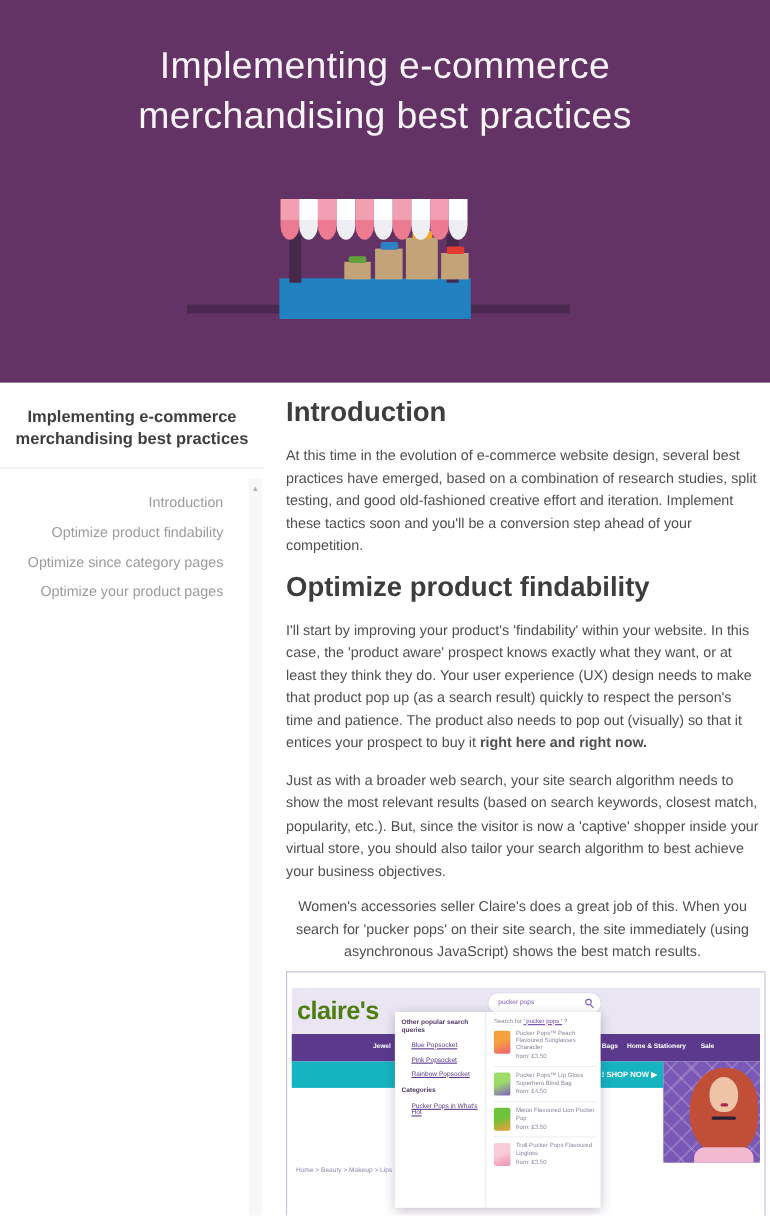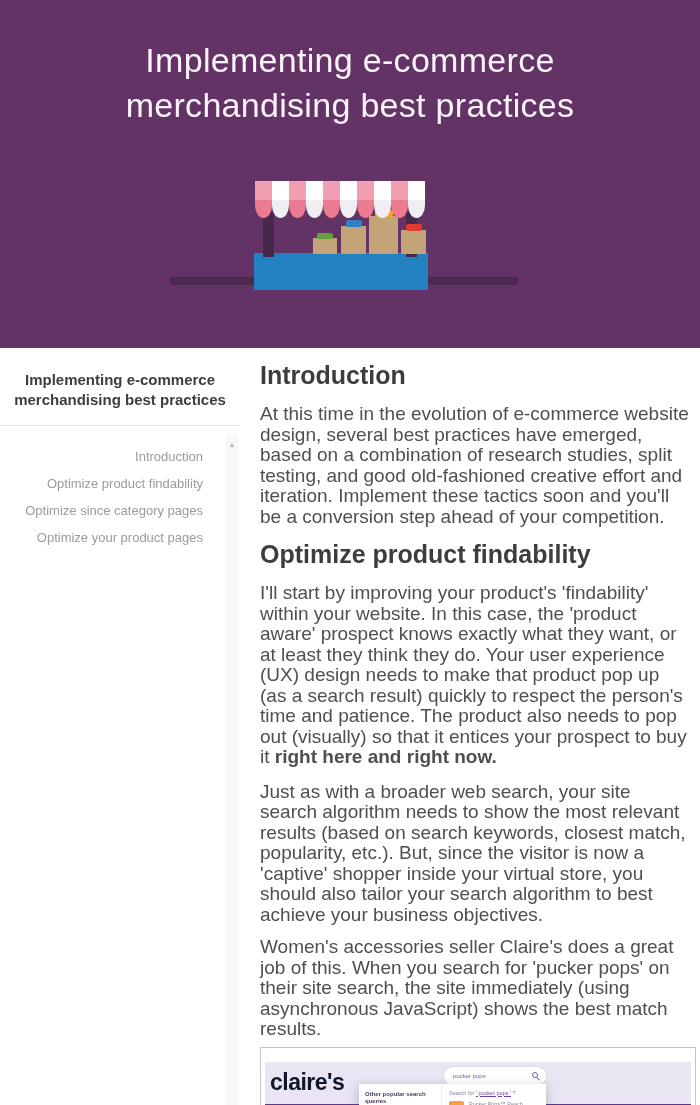--- a/index.html
+++ b/index.html
@@ -40,37 +40,37 @@
   .sidebar-divider { height:1px; background:#e8e8e8; margin-top:15px; }
   .toc { padding:24px 37px 0 0; }
   .toc-item { display:block; text-align:right; font-size:13px; line-height:13px; color:#9b9b9b; margin-bottom:14px; text-decoration:none; cursor:pointer; }
   .toc-scrollbar { position:absolute; left:226px; top:87px; bottom:0; width:12px; background:#f7f7f7; }
   .toc-scroll-arrow { display:block; text-align:center; font-size:7px; color:#b3b3b3; padding-top:6px; }
 
   .main { width:460px; padding:12px 10px 0 20px; }
   .main h2 { font-size:25px; line-height:30px; font-weight:600; color:#3d3d3d; }
   .main h2.h2-second { margin-top:12px; }
   .main h3 { font-size:15.5px; line-height:19px; font-weight:700; color:#3d3d3d; margin-top:22px; }
-  .main p  { font-size:19px; line-height:20.5px; color:#4f4f4f; margin-top:14px; }
-  .main p.after-h3 { margin-top:12px; }
+  .main p  { font-size:13px; line-height:20.5px; color:#4f4f4f; margin-top:14px; }
+  .main p.after-h3 { margin-top:12px;text-align:center; }
 
   
   .shot-frame { margin-top:7px; width:436px; height:232px; border:1px solid #c6bfd7; background:#fff; position:relative; overflow:hidden; }
   .shot { position:absolute; left:4px; right:4px; top:3px; bottom:2px; overflow:hidden; }
   .shot * { position:absolute; }
 
   .cl-topbar { left:0; top:0; width:100%; height:11px; background:#4b2a7b; }
   .cl-promo { position:static; float:left; font-size:6px; line-height:11px; color:#e8e0f0; padding-left:4px; letter-spacing:-.2px; }
   .cl-promo-link { position:static; text-decoration:underline; margin-left:3px; color:#e8e0f0; cursor:default; }
   .cl-topbar-right { right:2px; top:0; font-size:6px; line-height:11px; color:#e8e0f0; white-space:nowrap; }
   .cl-pin { position:static; display:inline-block; width:4px; height:4px; border:1px solid #e8e0f0; border-radius:50% 50% 50% 0; transform:rotate(-45deg); margin-right:2px; }
   .cl-sep { position:static; display:inline-block; margin:0 4px; opacity:.6; }
 
   .cl-header { left:0; top:11px; width:100%; height:42px; background:#e9e5f2; }
-  .cl-logo { left:5px; top:7px; font-size:23px; font-weight:700; color:#0f172a; letter-spacing:-.5px; position:absolute; }
+  .cl-logo { left:5px; top:7px; font-size:23px; font-weight:700; color:#4d7c0f; letter-spacing:-.5px; position:absolute; }
   .cl-search { left:179px; top:5px; width:102px; height:18px; background:#fff; border-radius:9px; box-shadow:0 0 0 1px #e0dcec; }
   .cl-search-text { left:9px; top:0; font-size:6px; line-height:18px; color:#7b5bb5; position:absolute; }
   .cl-mag { right:8px; top:5px; width:6px; height:6px; border:1.2px solid #7b5bb5; border-radius:50%; position:absolute; }
   .cl-mag::after { content:""; position:absolute; left:4px; top:4px; width:4px; height:1.2px; background:#7b5bb5; transform:rotate(45deg); transform-origin:0 0; }
   .cl-subnav-1 { left:281px; top:43px; font-size:6px; color:#5b3a8e; font-weight:700; position:absolute; }
   .cl-subnav-2 { left:318px; top:43px; font-size:6px; color:#f06fa2; font-weight:700; position:absolute; }
 
   .cl-nav { left:0; top:53px; width:100%; height:25px; background:#5b3a8e; }
   .cl-nav span { top:9px; font-size:6px; font-weight:700; color:#fff; white-space:nowrap; }
   .cl-nav .n0 { left:74px; } .cl-nav .n1 { left:282px; } .cl-nav .n2 { left:305px; } .cl-nav .n3 { left:372px; }

